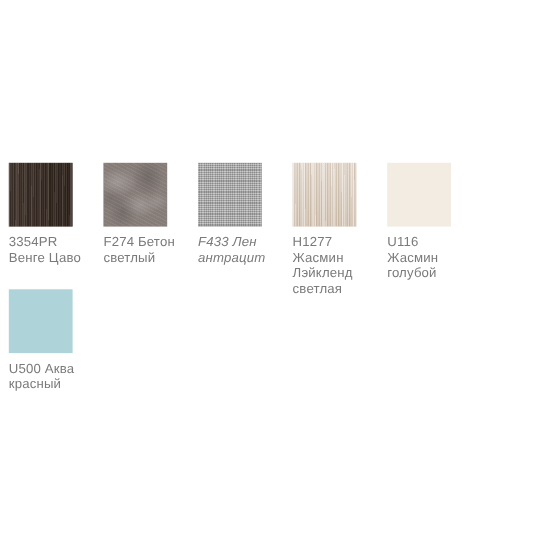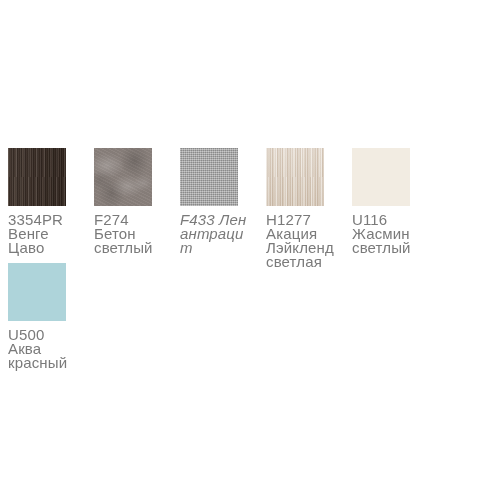--- a/index.html
+++ b/index.html
@@ -102,21 +102,21 @@
       radial-gradient(ellipse 16px 14px at 12% 56%, rgba(0,0,0,0.10), rgba(0,0,0,0) 76%),
       repeating-linear-gradient(27deg,
         rgba(255,255,255,0.035) 0px,
         rgba(255,255,255,0.035) 1px,
         rgba(0,0,0,0.035) 1px,
         rgba(0,0,0,0.035) 3px);
   }
   .tex-flat { background-image: none; }
   .swatch-label {
     margin-top: 7px;
-    font-size: 15px;
+    font-size: 12px;
     line-height: 14px;
     color: #7a7a7a;
     letter-spacing: 0.15px;
     width: 74px;
     word-wrap: break-word;
   }
 </style>
 </head>
 <body style="background: rgb(255, 255, 255);">
 
@@ -136,27 +136,27 @@
     <div class="swatch-cell">
       <div class="swatch-chip" style="background-color: rgb(168, 168, 168);">
         <div class="tex tex-linen"></div>
       </div>
       <div class="swatch-label" style="color: rgb(122, 122, 122); font-style: italic;">F433 Лен антрацит</div>
     </div>
     <div class="swatch-cell">
       <div class="swatch-chip" style="background-color: rgb(222, 210, 195);">
         <div class="tex tex-wood-light"></div>
       </div>
-      <div class="swatch-label" style="color: rgb(122, 122, 122);">H1277 Акация Лэйкленд светлая</div>
+      <div class="swatch-label" style="color: rgb(122, 122, 122);">H1277 Жасмин Лэйкленд светлая</div>
     </div>
     <div class="swatch-cell">
       <div class="swatch-chip" style="background-color: rgb(242, 236, 226);">
         <div class="tex tex-flat"></div>
       </div>
-      <div class="swatch-label" style="color: rgb(122, 122, 122);">U116 Жасмин светлый</div>
+      <div class="swatch-label" style="color: rgb(122, 122, 122);">U116 Жасмин голубой</div>
     </div>
     <div class="swatch-cell">
       <div class="swatch-chip" style="background-color: rgb(174, 212, 218);">
         <div class="tex tex-flat"></div>
       </div>
       <div class="swatch-label" style="color: rgb(122, 122, 122);">U500 Аква красный</div>
     </div>
   </div>
 
 </body></html>

